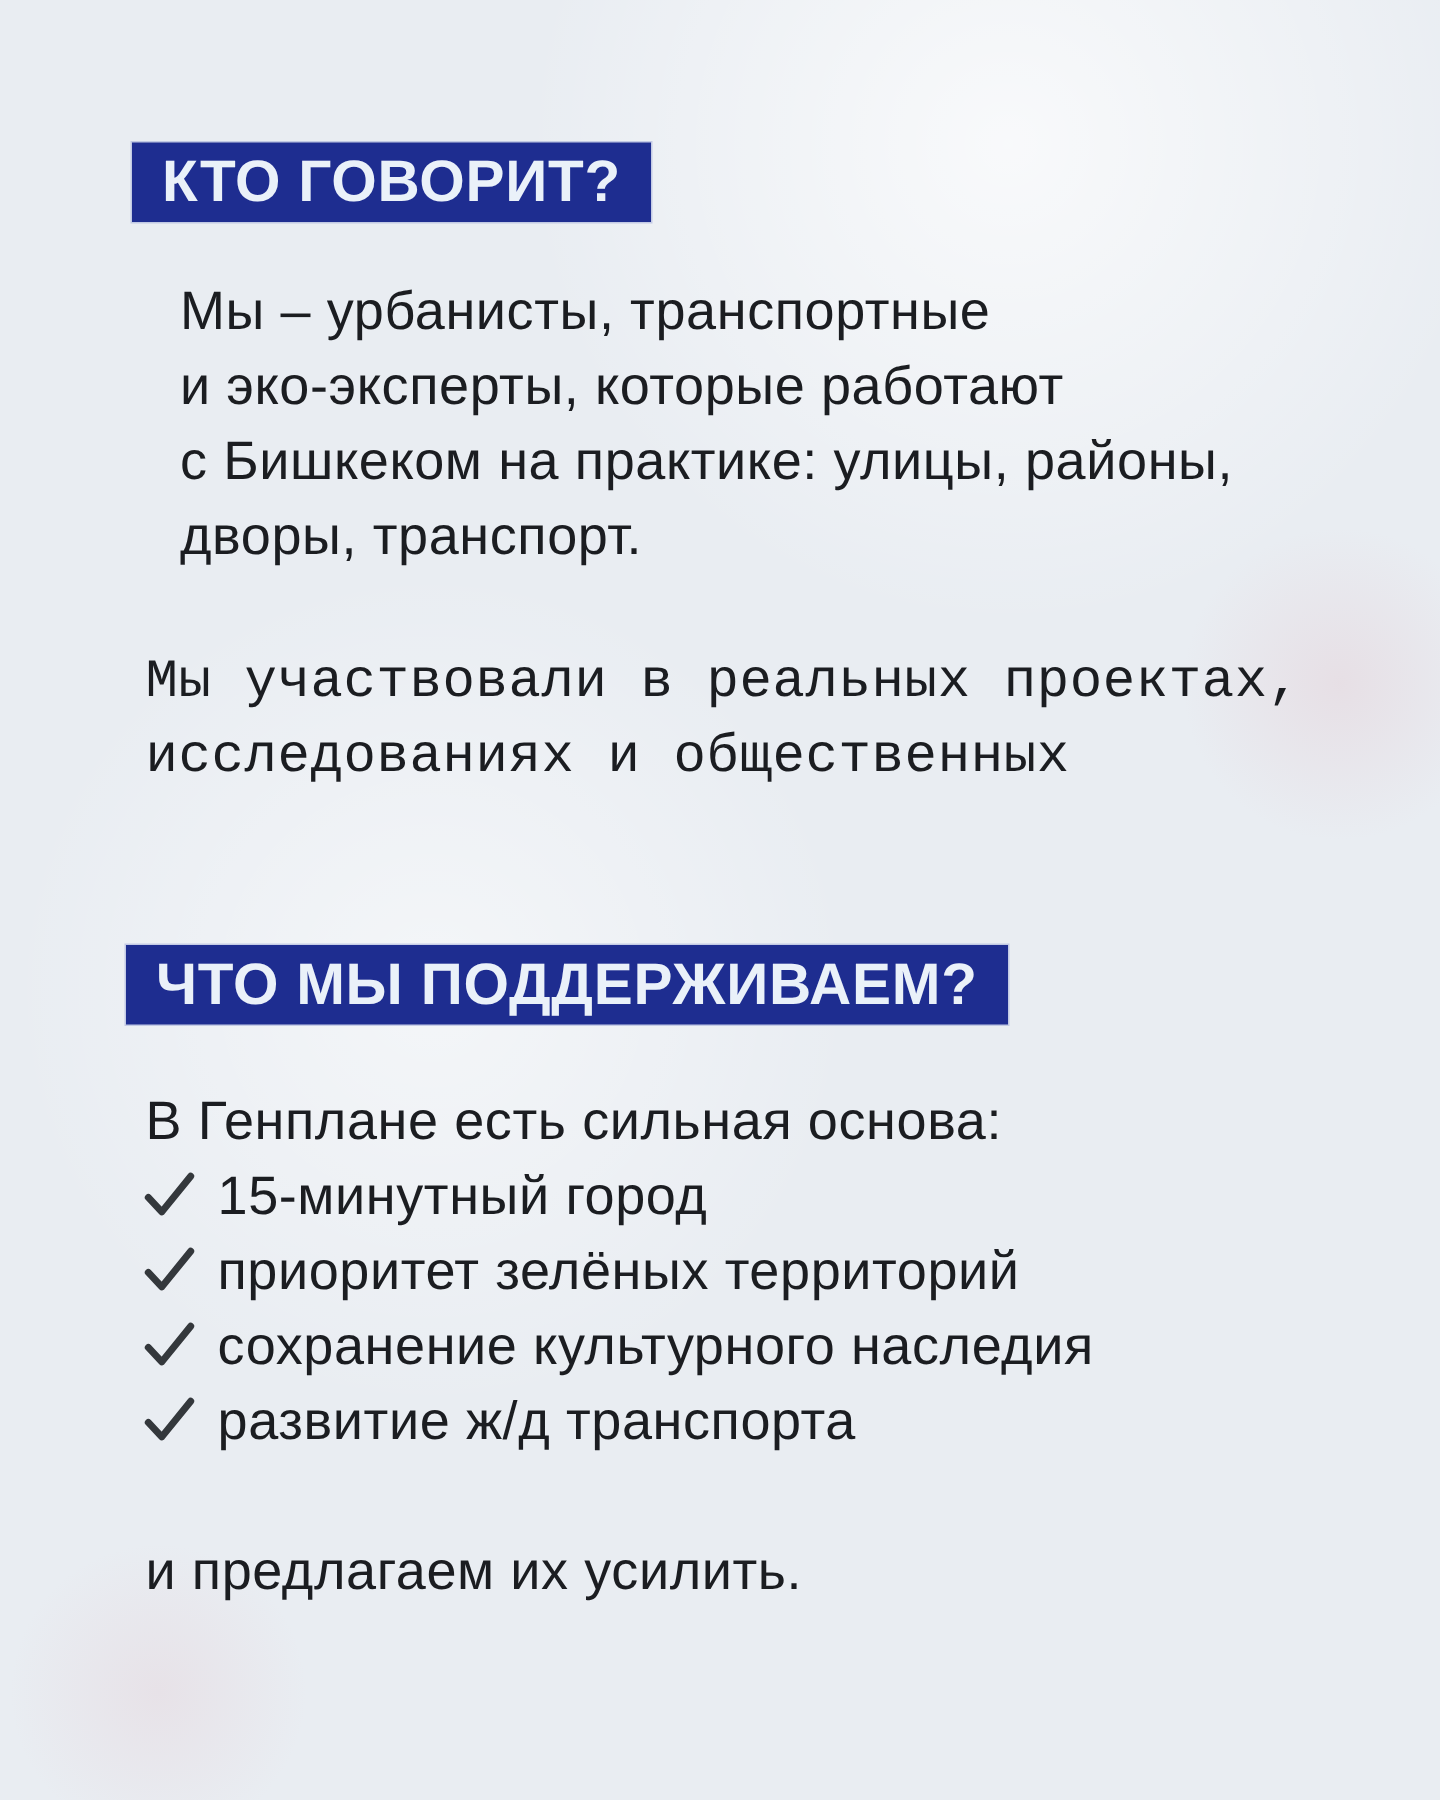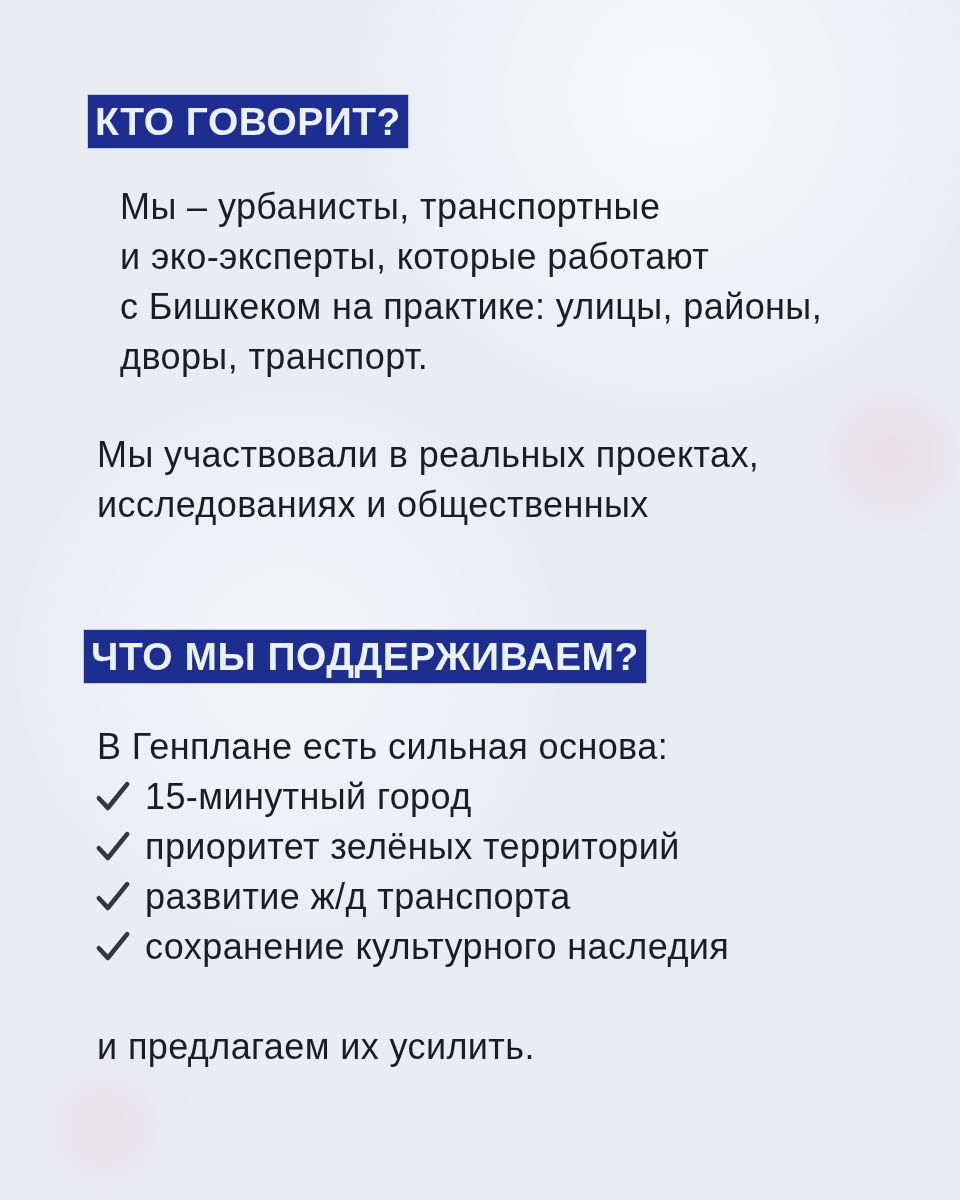--- a/index.html
+++ b/index.html
@@ -18,41 +18,41 @@
       radial-gradient(circle at 70% 8%, rgba(255,255,255,0.7) 0%, rgba(255,255,255,0) 25%),
       radial-gradient(circle at 30% 55%, rgba(255,255,255,0.5) 0%, rgba(255,255,255,0) 30%);
     font-family: "Liberation Sans", sans-serif;
     color: #1b1d21;
   }
   .badge {
     position: absolute;
     display: inline-flex;
     align-items: center;
     height: 53px;
-    padding: 0 7px;
+    padding: 0 20px;
     background: #1e2d90;
     box-shadow: 0 0 0 1px rgba(120,135,200,0.35);
     color: #eaf1f9;
     font-size: 39px;
     font-weight: 700;
     letter-spacing: 0.5px;
     white-space: nowrap;
   }
   .badge-who { left: 88px; top: 95px; }
   .badge-support { left: 84px; top: 630px; text-align: right; }
   .para {
     position: absolute;
     left: 97px;
     font-size: 36px;
     line-height: 50px;
     letter-spacing: 0.4px;
   }
   .para div { white-space: nowrap; }
   .para-1 { top: 182px; margin-left: 23px; }
-  .para-2 { top: 430px; }
+  .para-2 { top: 430px; font-family: Liberation Mono, monospace; }
   .list-intro {
     position: absolute;
     left: 97px;
     top: 722px;
     font-size: 36px;
     line-height: 50px;
     letter-spacing: 0.4px;
     white-space: nowrap;
   }
   .checklist {
@@ -129,30 +129,30 @@
       </span>
       <span>приоритет зелёных территорий</span>
     </div>
 
     <div class="check-item">
       <span class="check-icon-box">
         <svg width="36" height="34" viewBox="0 0 28 26" fill="none">
           <path d="M3 14 L10 21.5 L25 3" stroke="#34383c" stroke-width="3.6" stroke-linecap="round" stroke-linejoin="round"></path>
         </svg>
       </span>
-      <span>развитие ж/д транспорта</span>
+      <span>сохранение культурного наследия</span>
     </div>
 
     <div class="check-item">
       <span class="check-icon-box">
         <svg width="36" height="34" viewBox="0 0 28 26" fill="none">
           <path d="M3 14 L10 21.5 L25 3" stroke="#34383c" stroke-width="3.6" stroke-linecap="round" stroke-linejoin="round"></path>
         </svg>
       </span>
-      <span>сохранение культурного наследия</span>
+      <span>развитие ж/д транспорта</span>
     </div>
 
   </div>
 
   <div class="closing">
     <div>и предлагаем их усилить.</div>
   </div>
 
 </div>
 

